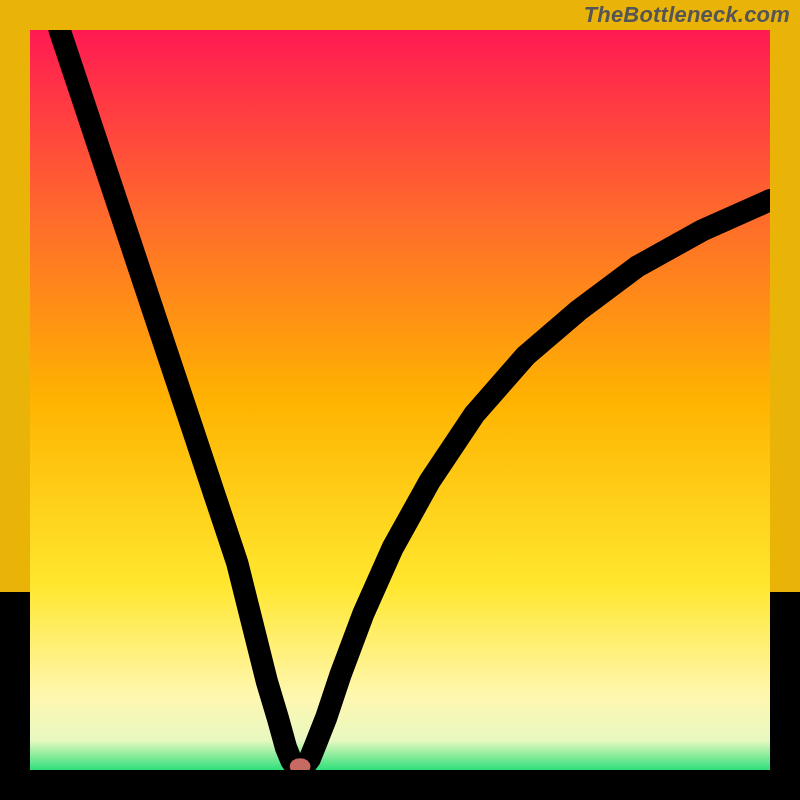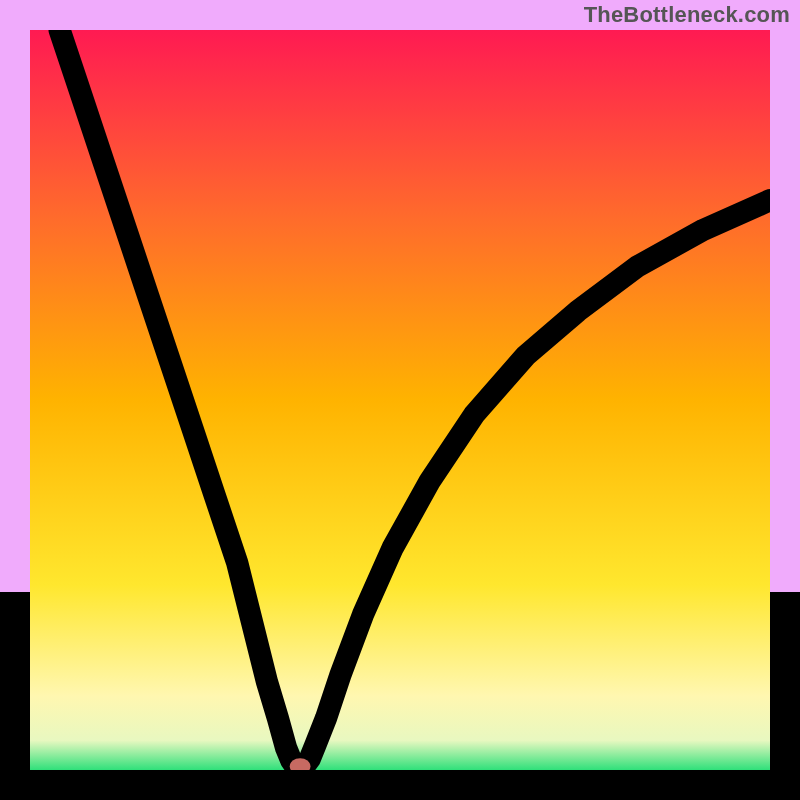--- a/index.html
+++ b/index.html
@@ -8,21 +8,22 @@
     width: 800px;
     height: 800px;
     background: #000;
     overflow: hidden;
     font-family: Arial, Helvetica, sans-serif;
   }
   .outer {
     position: relative;
     width: 800px;
     height: 592px;
-    background: #f0abfc;
+    background: #eab308;
+    font-style: italic;
   }
   .watermark {
     position: absolute;
     top: 2px;
     right: 10px;
     color: #555;
     font-size: 22px;
     font-weight: 600;
     letter-spacing: 0.2px;
     z-index: 10;

